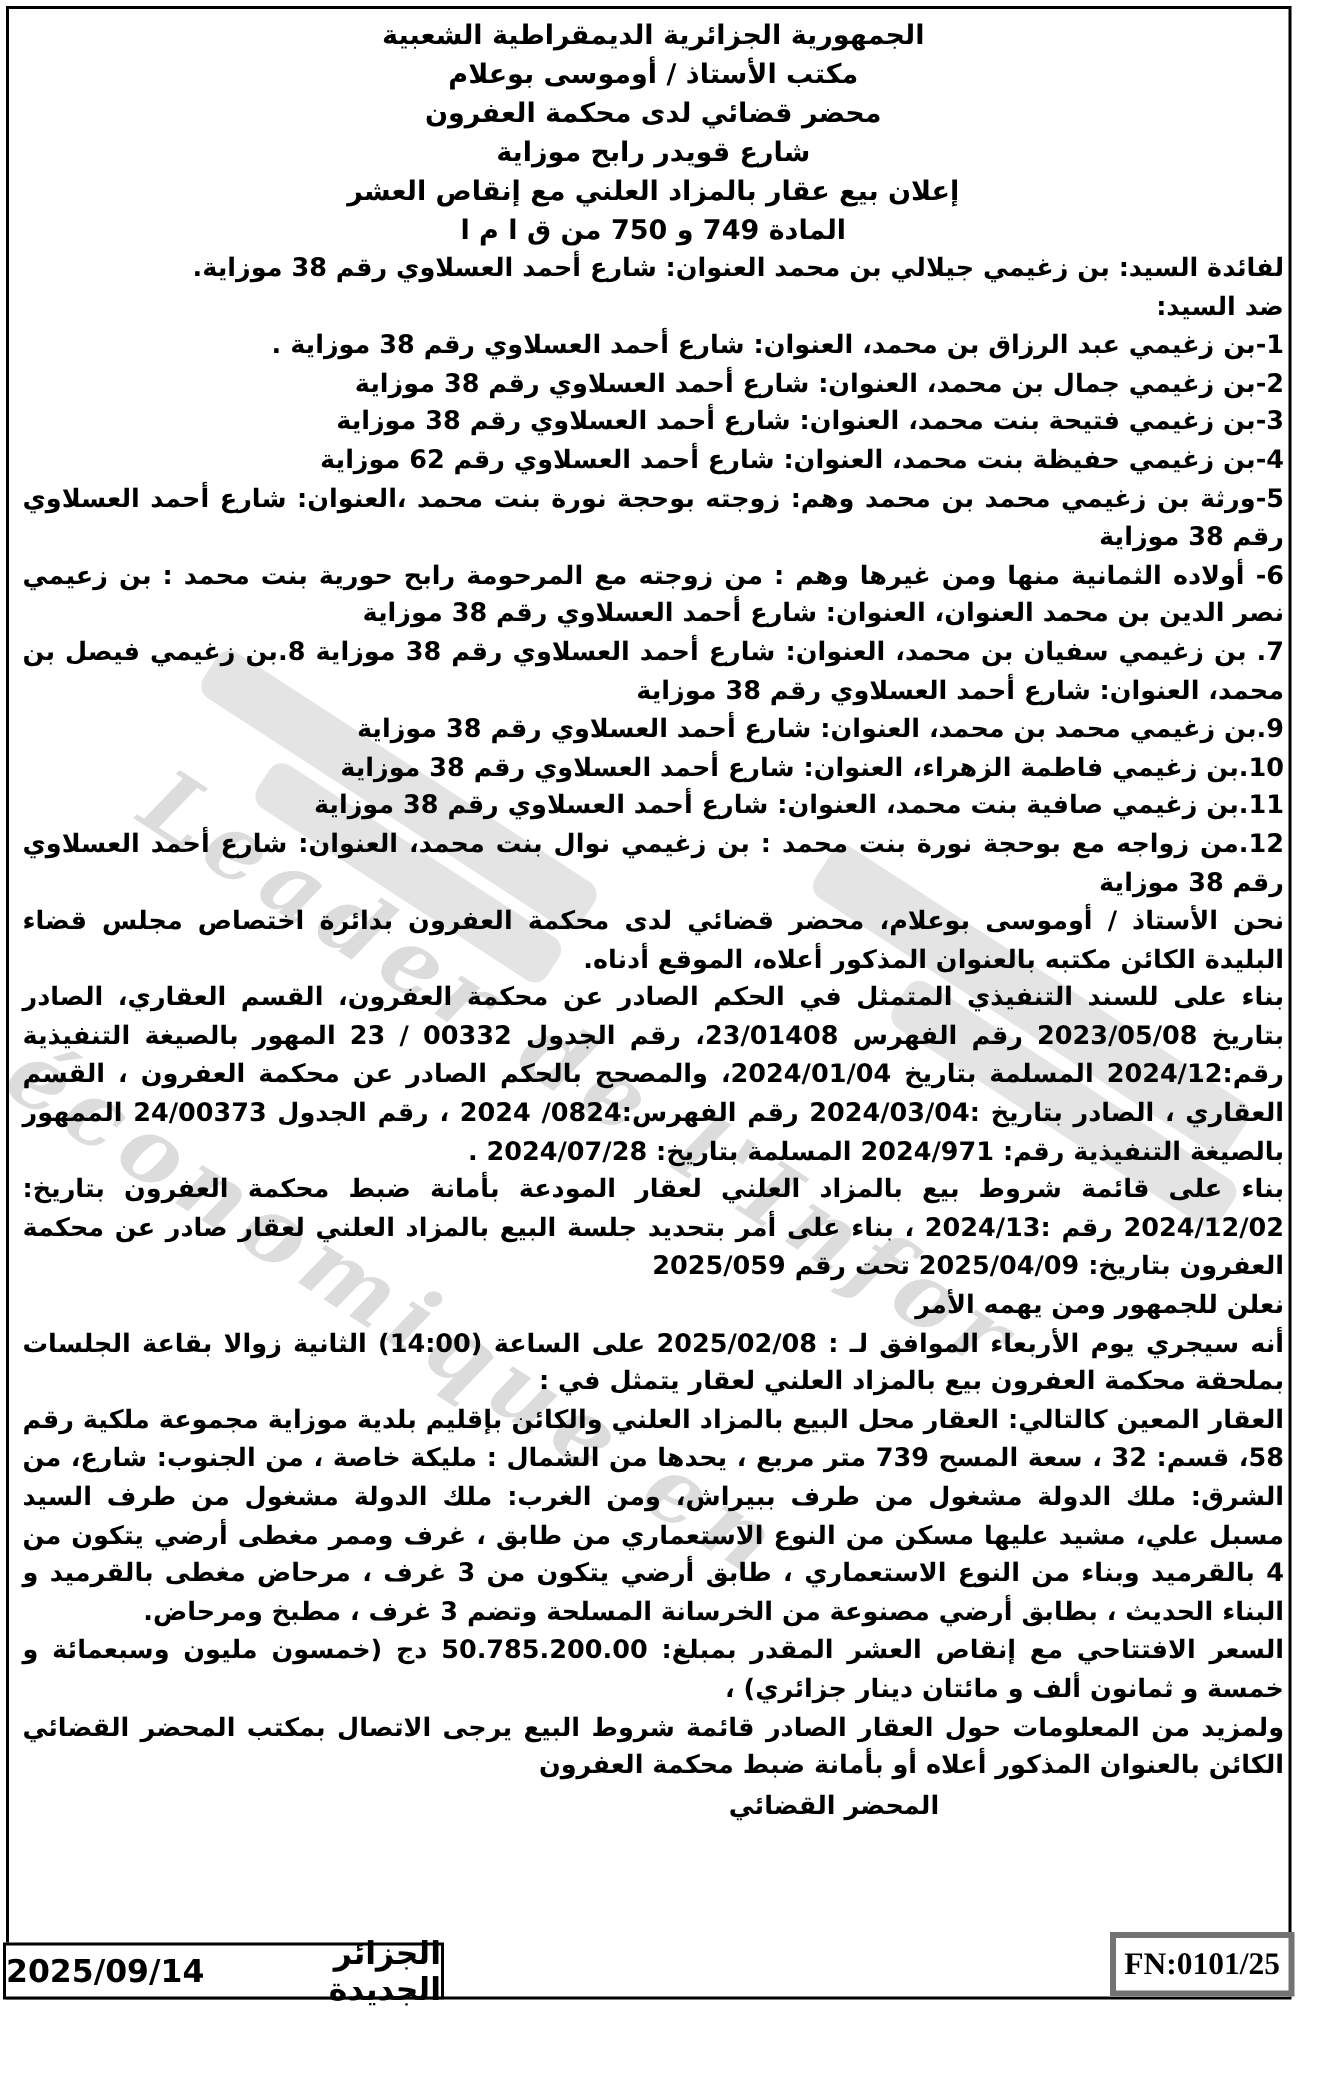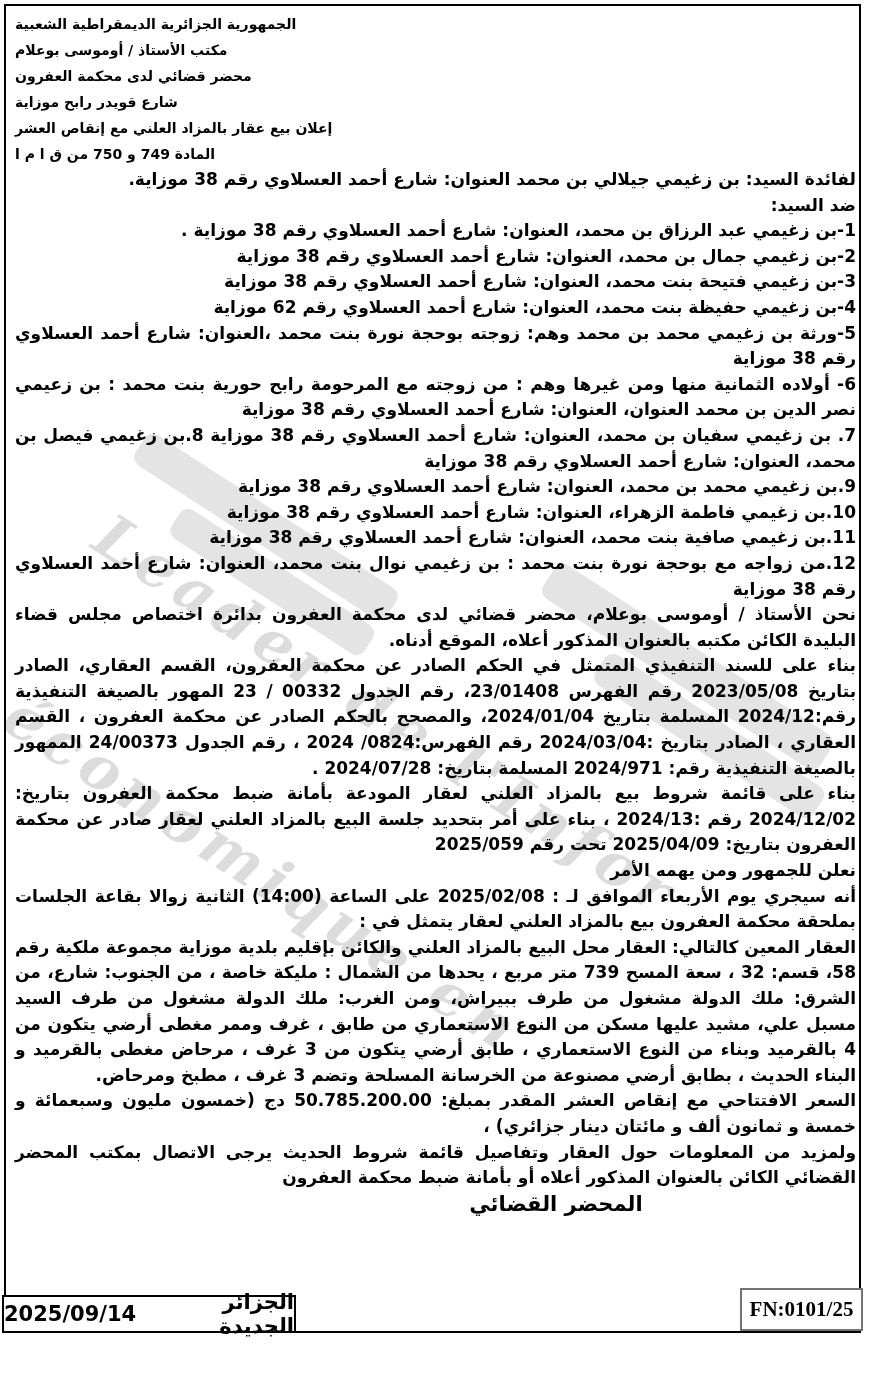--- a/index.html
+++ b/index.html
@@ -27,30 +27,30 @@
   }
   .wm-bar-1 { left:150px; top:430px; width:300px; height:36px; }
   .wm-bar-2 { left:185px; top:505px; width:230px; height:34px; }
   .wm-bar-3 { left:560px; top:560px; width:330px; height:40px; }
   .wm-bar-4 { left:610px; top:650px; width:260px; height:36px; }
   
   .content {
     position:absolute; left:15px; top:11px; width:841px; z-index:2;
     direction:rtl;
   }
-  .hline { text-align:left; font-size:14px; line-height:26px; }
+  .hline { text-align:center; font-size:18px; line-height:26px; }
   .para  { font-size:17px; line-height:25.6px; text-align:justify; margin:0; }
   .signature {
-    font-size:21px; line-height:26px; text-align:center;
+    font-size:17px; line-height:26px; text-align:center;
     width:300px; margin-left:auto; margin-right:150px;
   }
   
   .fn-box {
     position:absolute; left:740px; top:1288px; width:123px; height:43px;
-    border:2px solid #737373; box-sizing:border-box; background:#fff; z-index:3;
+    border:4px solid #737373; box-sizing:border-box; background:#fff; z-index:3;
     display:flex; align-items:center; justify-content:center;
     font-family:"Liberation Serif", serif; font-weight:bold; font-size:21px;
   }
   .date-box {
     position:absolute; left:2px; top:1295px; width:294px; height:38px;
     border:2px solid #000; box-sizing:border-box; background:#fff; z-index:3;
     display:flex; align-items:center; justify-content:center; gap:9px;
     direction:rtl; font-size:21px;
   }
 </style>
@@ -91,21 +91,21 @@
     <p class="para">10.بن زغيمي فاطمة الزهراء، العنوان: شارع أحمد العسلاوي رقم 38 موزاية</p>
     <p class="para">11.بن زغيمي صافية بنت محمد، العنوان: شارع أحمد العسلاوي رقم 38 موزاية</p>
     <p class="para">12.من زواجه مع بوحجة نورة بنت محمد : بن زغيمي نوال بنت محمد، العنوان: شارع أحمد العسلاوي رقم 38 موزاية</p>
     <p class="para">نحن الأستاذ / أوموسى بوعلام، محضر قضائي لدى محكمة العفرون بدائرة اختصاص مجلس قضاء البليدة الكائن مكتبه بالعنوان المذكور أعلاه، الموقع أدناه.</p>
     <p class="para">بناء على للسند التنفيذي المتمثل في الحكم الصادر عن محكمة العفرون، القسم العقاري، الصادر بتاريخ 2023/05/08 رقم الفهرس 23/01408، رقم الجدول 00332 / 23 المهور بالصيغة التنفيذية رقم:2024/12 المسلمة بتاريخ 2024/01/04، والمصحح بالحكم الصادر عن محكمة العفرون ، القسم العقاري ، الصادر بتاريخ :2024/03/04 رقم الفهرس:0824/ 2024 ، رقم الجدول 24/00373 الممهور بالصيغة التنفيذية رقم: 2024/971 المسلمة بتاريخ: 2024/07/28 .</p>
     <p class="para">بناء على قائمة شروط بيع بالمزاد العلني لعقار المودعة بأمانة ضبط محكمة العفرون بتاريخ: 2024/12/02 رقم :2024/13 ، بناء على أمر بتحديد جلسة البيع بالمزاد العلني لعقار صادر عن محكمة العفرون بتاريخ: 2025/04/09 تحت رقم 2025/059</p>
     <p class="para">نعلن للجمهور ومن يهمه الأمر</p>
     <p class="para">أنه سيجري يوم الأربعاء الموافق لـ : 2025/02/08 على الساعة (14:00) الثانية زوالا بقاعة الجلسات بملحقة محكمة العفرون بيع بالمزاد العلني لعقار يتمثل في :</p>
     <p class="para">العقار المعين كالتالي: العقار محل البيع بالمزاد العلني والكائن بإقليم بلدية موزاية مجموعة ملكية رقم 58، قسم: 32 ، سعة المسح 739 متر مربع ، يحدها من الشمال : مليكة خاصة ، من الجنوب: شارع، من الشرق: ملك الدولة مشغول من طرف ببيراش، ومن الغرب: ملك الدولة مشغول من طرف السيد مسبل علي، مشيد عليها مسكن من النوع الاستعماري من طابق ، غرف وممر مغطى أرضي يتكون من 4 بالقرميد  وبناء من النوع الاستعماري ، طابق أرضي يتكون من 3 غرف ، مرحاض مغطى بالقرميد و البناء الحديث ، بطابق أرضي مصنوعة من الخرسانة المسلحة وتضم 3 غرف ، مطبخ ومرحاض.</p>
     <p class="para">السعر الافتتاحي مع إنقاص العشر المقدر بمبلغ: 50.785.200.00 دج (خمسون مليون وسبعمائة و خمسة و ثمانون ألف و مائتان دينار جزائري) ،</p>
-    <p class="para">ولمزيد من المعلومات حول العقار وتفاصيل قائمة شروط الحديث يرجى الاتصال بمكتب المحضر القضائي الكائن بالعنوان المذكور أعلاه أو بأمانة ضبط محكمة العفرون</p>
+    <p class="para">ولمزيد من المعلومات حول العقار الصادر قائمة شروط البيع يرجى الاتصال بمكتب المحضر القضائي الكائن بالعنوان المذكور أعلاه أو بأمانة ضبط محكمة العفرون</p>
 
     <div class="signature">المحضر القضائي</div>
   </div>
 
   <div class="fn-box">
     <span>FN:0101/25</span>
   </div>
 
   <div class="date-box">
     <span>الجزائر الجديدة</span>

